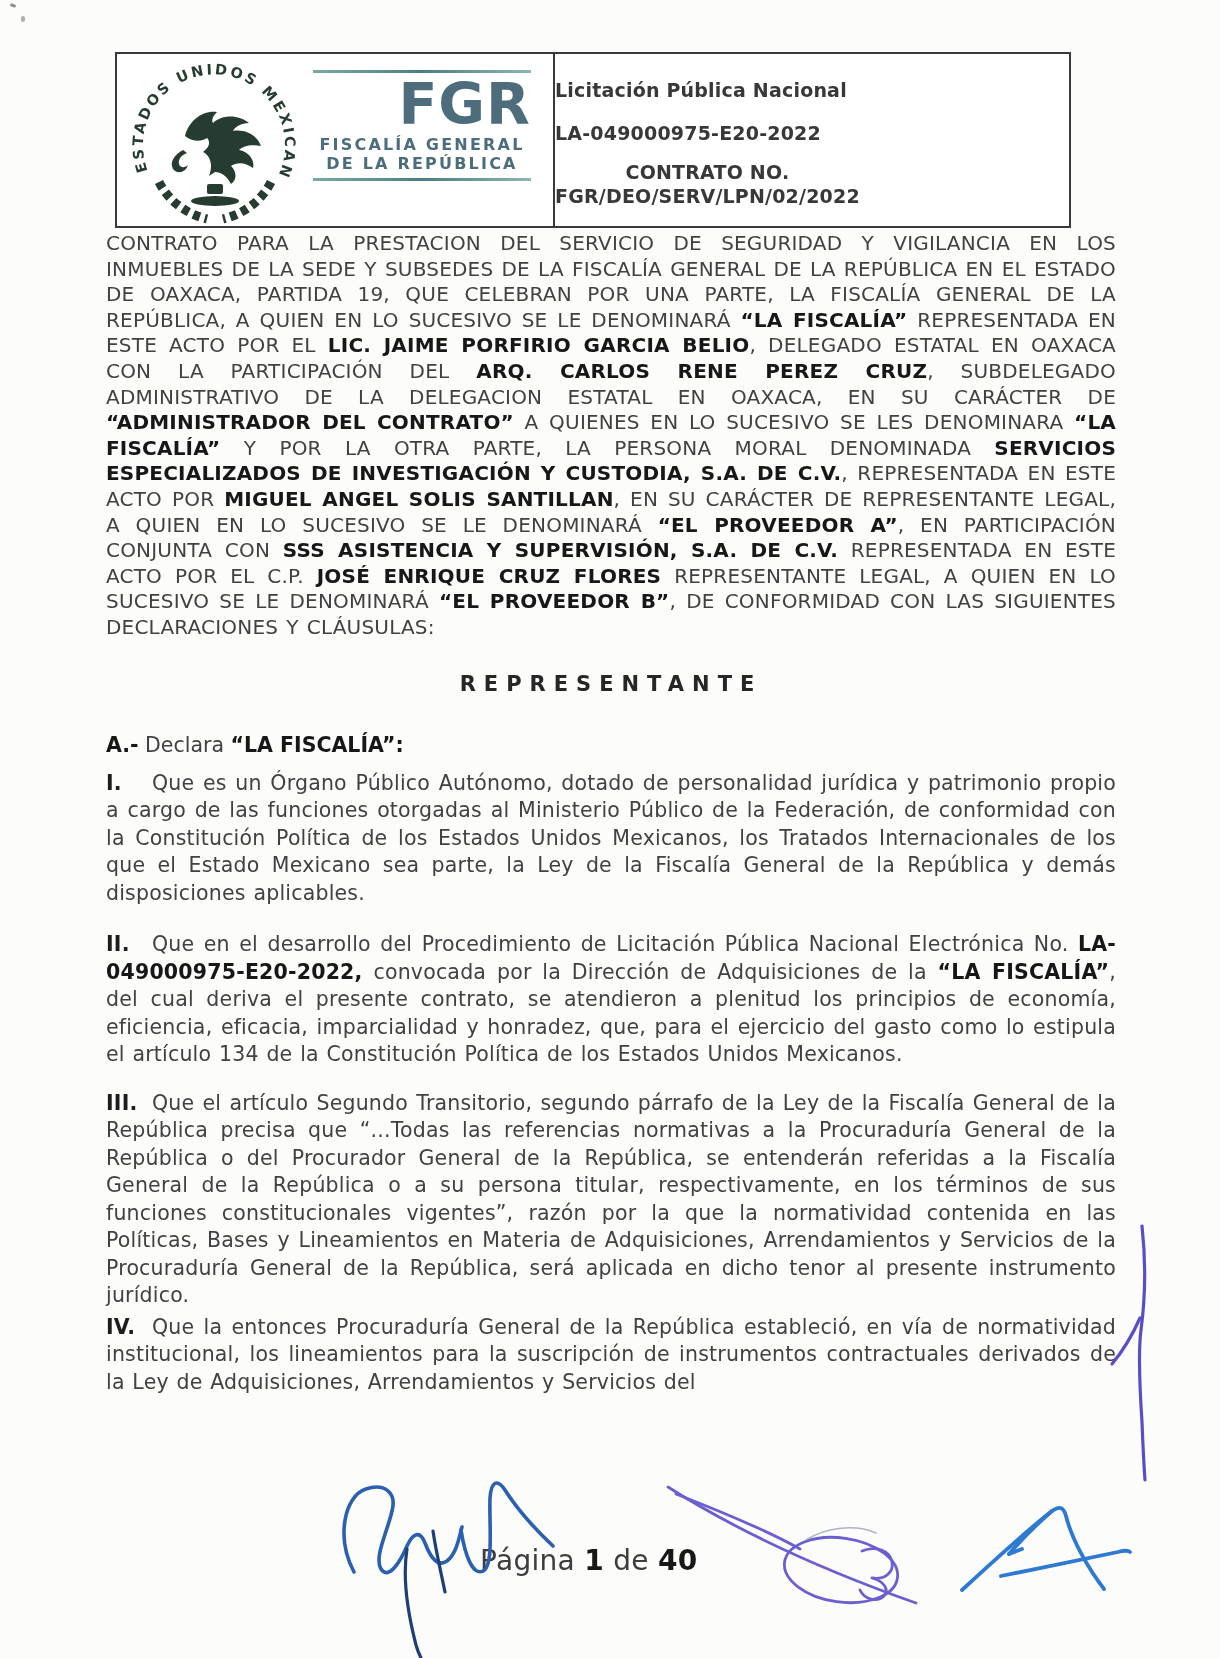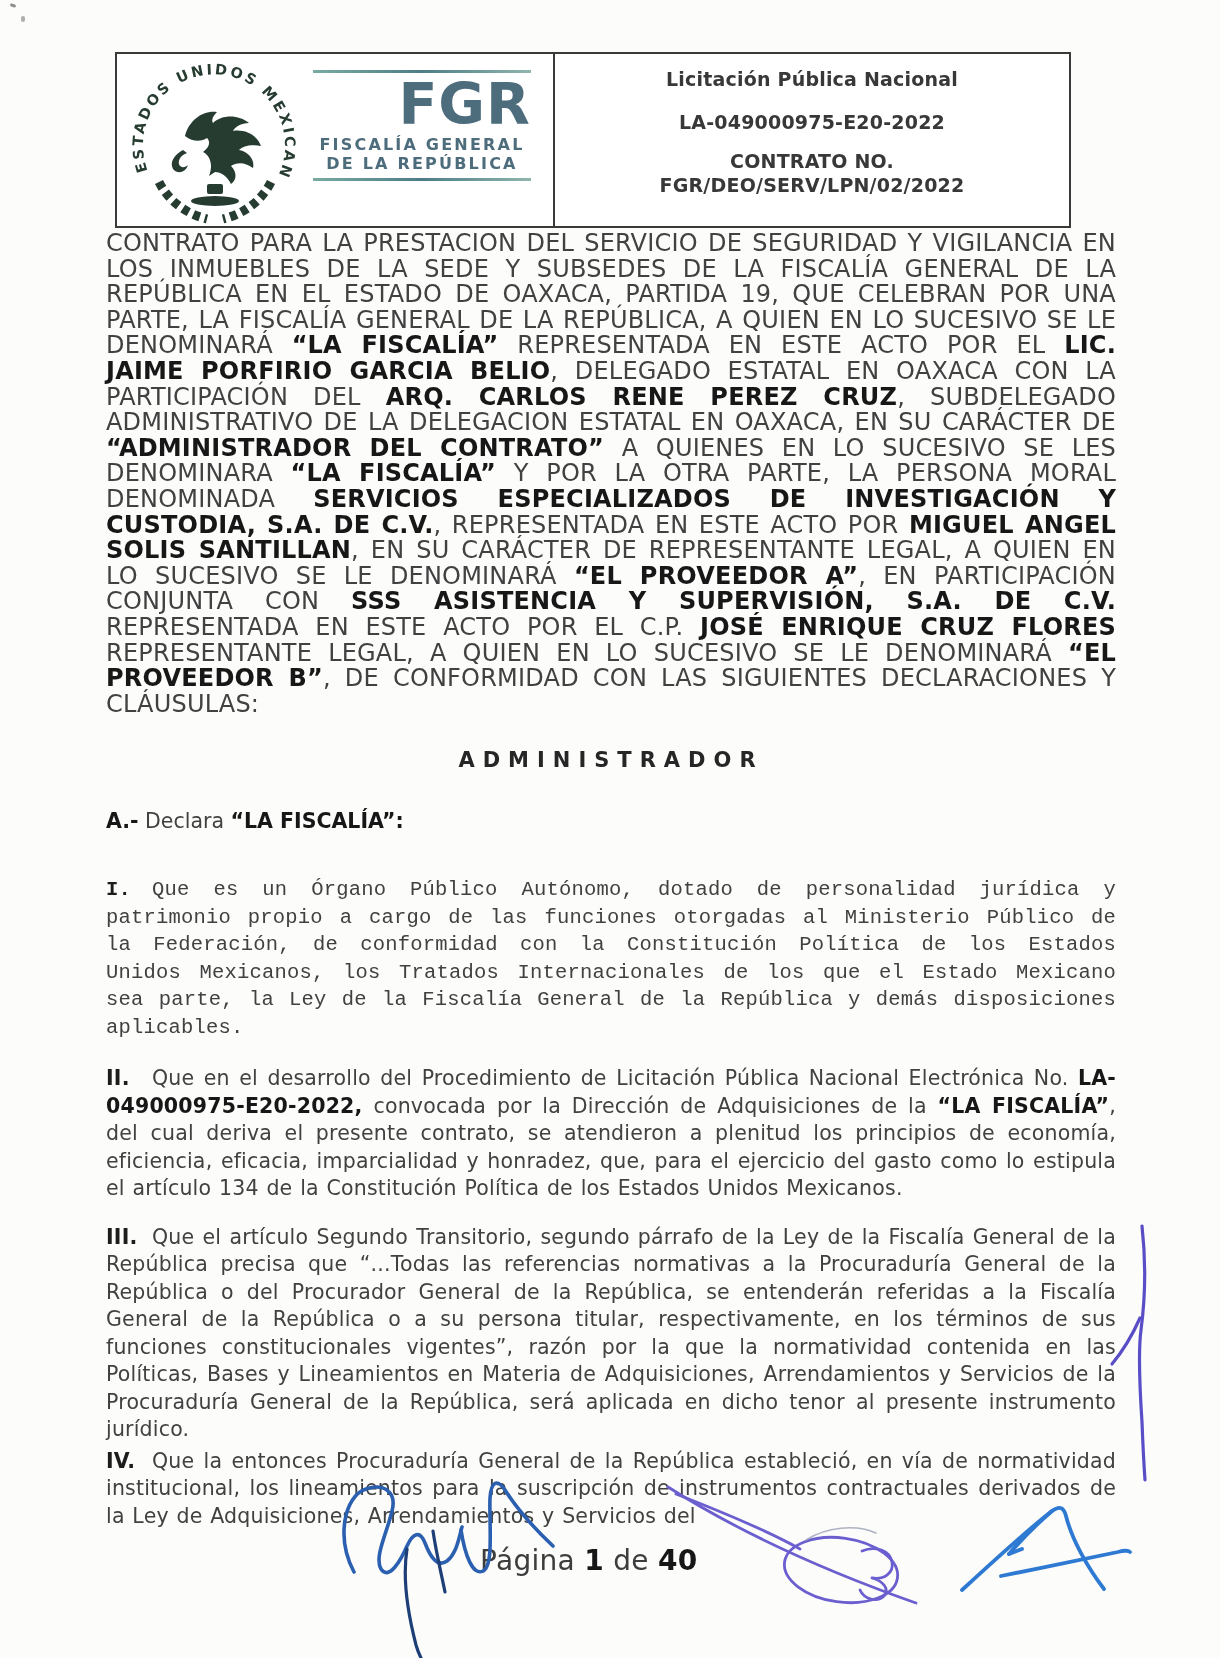--- a/index.html
+++ b/index.html
@@ -16,42 +16,42 @@
   .speck.s1{left:10px;top:4px;width:6px;height:3px;transform:rotate(18deg);}
   .speck.s2{left:21px;top:16px;width:4px;height:6px;opacity:.7;}
 
   
   .hdr{
     position:absolute;left:115px;top:52px;width:956px;height:176px;
     border:2.5px solid #3a3a3a;display:flex;background:#fff;box-sizing:border-box;
   }
   .hdr-left{width:438px;border-right:2.5px solid #3a3a3a;position:relative;box-sizing:border-box;}
   .hdr-right{
-    flex:1;display:flex;flex-direction:column;align-items:center;
-    padding-top:14px;color:#383838;font-weight:700;font-size:19px;letter-spacing:.2px;
+    flex:1;display:flex;flex-direction:column;align-items:flex-start;
+    padding-top:25px;color:#383838;font-weight:700;font-size:19px;letter-spacing:.2px;
   }
   .hdr-right .l2{margin-top:21px;}
   .hdr-right .l34{margin-top:17px;text-align:center;line-height:1.25;}
 
   .seal{position:absolute;left:6px;top:2px;}
 
   .fgr{position:absolute;left:196px;top:16px;width:218px;color:var(--c-fgr-slate,#4d6c7c);}
   .fgr-rule{height:3px;background:linear-gradient(90deg,#79aba2,#4d7d86,#8fb6ae);}
   .fgr-big{font-size:57px;font-weight:700;line-height:1.05;letter-spacing:1px;text-align:right;margin:2px 0 0 0;}
   .fgr-sub{font-size:16px;font-weight:700;letter-spacing:2.2px;text-align:center;line-height:1.2;}
   .fgr-sub2{font-size:16px;font-weight:700;letter-spacing:2.2px;text-align:center;line-height:1.2;margin-bottom:5px;}
 
   
   #main{position:absolute;left:106px;top:231px;width:1010px;color:var(--c-text,#414141);}
-  .intro{font-size:24px;line-height:25.6px;text-align:justify;letter-spacing:.2px;word-spacing:1.5px;}
+  .intro{font-size:20px;line-height:25.6px;text-align:justify;letter-spacing:.2px;word-spacing:1.5px;}
   .heading{margin-top:31px;text-align:center;font-weight:700;font-size:21px;letter-spacing:8px;color:#262626;}
   .section-a{margin-top:37px;font-size:20.5px;}
   .clause{text-align:justify;font-size:20.5px;line-height:27.5px;letter-spacing:.2px;word-spacing:1px;}
   .clause .cnum{display:inline-block;width:46px;font-weight:700;color:#1d1d1d;}
-  .c1{margin-top:43px;font-family:Liberation Mono, monospace;}.c2{margin-top:24px;}.c3{margin-top:21px;}.c4{margin-top:4px;}
+  .c1{margin-top:13px;}.c2{margin-top:24px;}.c3{margin-top:21px;}.c4{margin-top:4px;}
 
   .footer{position:absolute;left:480px;top:1544px;font-size:28px;letter-spacing:.3px;color:#3d3d3d;}
 
   
   .ink{position:absolute;left:0;top:0;pointer-events:none;}
   .sig{fill:none;stroke-linecap:round;stroke-linejoin:round;}
   .sig-navy{stroke:var(--c-sig-navy,#2b5fb0);stroke-width:3.6px;}
   .sig-navy-dk{stroke:#1d3e77;stroke-width:3.2px;}
   .sig-purple{stroke:var(--c-sig-purple,#6b5fcf);stroke-width:2.8px;}
   .sig-purple-lt{stroke:#9aa0b5;stroke-width:1.6px;opacity:.8;}
@@ -105,21 +105,21 @@
     <div class="l34">
       <div>CONTRATO NO.</div>
       <div>FGR/DEO/SERV/LPN/02/2022</div>
     </div>
   </div>
 </div>
 
 <div id="main">
   <div class="intro"><span>CONTRATO PARA LA PRESTACION DEL SERVICIO DE SEGURIDAD Y VIGILANCIA EN LOS INMUEBLES DE LA SEDE Y SUBSEDES DE LA FISCALÍA GENERAL DE LA REPÚBLICA EN EL ESTADO DE OAXACA, PARTIDA 19, QUE CELEBRAN POR UNA PARTE, LA FISCALÍA GENERAL DE LA REPÚBLICA, A QUIEN EN LO SUCESIVO SE LE DENOMINARÁ </span><span class="b">“LA FISCALÍA”</span><span> REPRESENTADA EN ESTE ACTO POR EL </span><span class="b">LIC. JAIME PORFIRIO GARCIA BELIO</span><span>, DELEGADO ESTATAL EN OAXACA CON LA PARTICIPACIÓN DEL </span><span class="b">ARQ. CARLOS RENE PEREZ CRUZ</span><span>, SUBDELEGADO ADMINISTRATIVO DE LA DELEGACION ESTATAL EN OAXACA, EN SU CARÁCTER DE </span><span class="b">“ADMINISTRADOR DEL CONTRATO”</span><span> A QUIENES EN LO SUCESIVO SE LES DENOMINARA </span><span class="b">“LA FISCALÍA”</span><span> Y POR LA OTRA PARTE, LA PERSONA MORAL DENOMINADA </span><span class="b">SERVICIOS ESPECIALIZADOS DE INVESTIGACIÓN Y CUSTODIA, S.A. DE C.V.</span><span>, REPRESENTADA EN ESTE ACTO POR </span><span class="b">MIGUEL ANGEL SOLIS SANTILLAN</span><span>, EN SU CARÁCTER DE REPRESENTANTE LEGAL, A QUIEN EN LO SUCESIVO SE LE DENOMINARÁ </span><span class="b">“EL PROVEEDOR A”</span><span>, EN PARTICIPACIÓN CONJUNTA CON </span><span class="b">SSS ASISTENCIA Y SUPERVISIÓN, S.A. DE C.V.</span><span> REPRESENTADA EN ESTE ACTO POR EL C.P. </span><span class="b">JOSÉ ENRIQUE CRUZ FLORES</span><span> REPRESENTANTE LEGAL, A QUIEN EN LO SUCESIVO SE LE DENOMINARÁ </span><span class="b">“EL PROVEEDOR B”</span><span>, DE CONFORMIDAD CON LAS SIGUIENTES DECLARACIONES Y CLÁUSULAS:</span></div>
 
-  <div class="heading">ADMINISTRADOR</div>
+  <div class="heading">REPRESENTANTE</div>
 
   <div class="section-a"><span class="b">A.-</span><span> Declara </span><span class="b">“LA FISCALÍA”:</span></div>
 
   <div class="clause c1">
     <span class="cnum">I.</span><span><span>Que es un Órgano Público Autónomo, dotado de personalidad jurídica y patrimonio propio a cargo de las funciones otorgadas al Ministerio Público de la Federación, de conformidad con la Constitución Política de los Estados Unidos Mexicanos, los Tratados Internacionales de los que el Estado Mexicano sea parte, la Ley de la Fiscalía General de la República y demás disposiciones aplicables.</span></span>
   </div>
 
   <div class="clause c2">
     <span class="cnum">II.</span><span><span>Que en el desarrollo del Procedimiento de Licitación Pública Nacional Electrónica No. </span><span class="b">LA- 049000975-E20-2022,</span><span> convocada por la Dirección de Adquisiciones de la </span><span class="b">“LA FISCALÍA”</span><span>, del cual deriva el presente contrato, se atendieron a plenitud los principios de economía, eficiencia, eficacia, imparcialidad y honradez, que, para el ejercicio del gasto como lo estipula el artículo 134 de la Constitución Política de los Estados Unidos Mexicanos.</span></span>
   </div>

